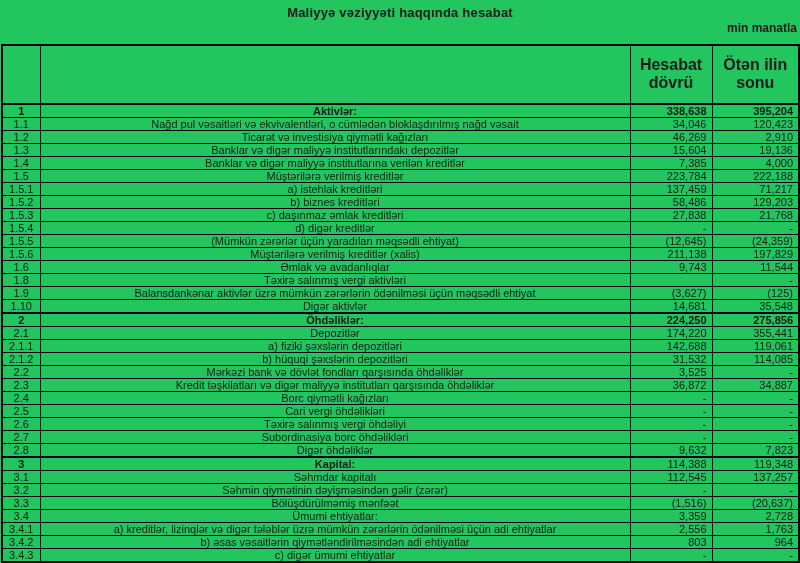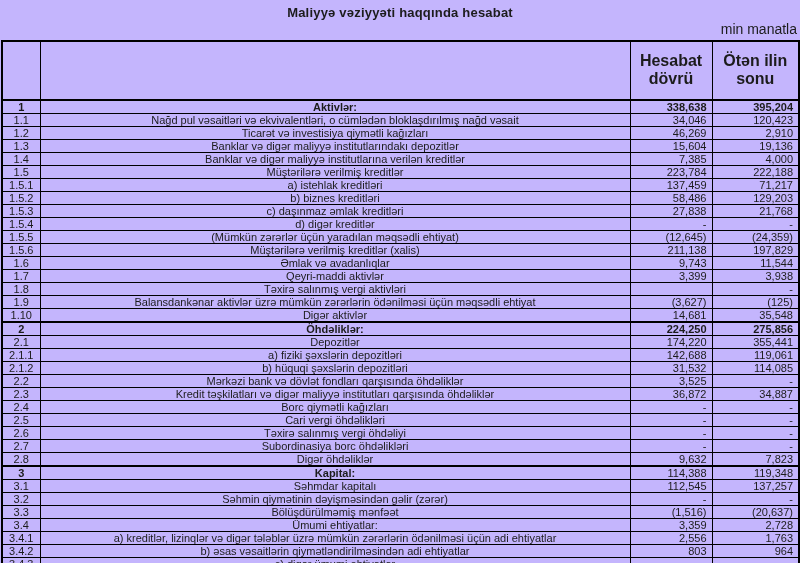--- a/index.html
+++ b/index.html
@@ -1,40 +1,40 @@
 <!DOCTYPE html>
 <html><head>
 <meta charset="utf-8">
 <style>
   * { box-sizing: border-box; }
   html, body { margin: 0; padding: 0; background: #ffffff; }
   .page {
     width: 800px;
     height: 563px;
-    background: #c4b5fd;
+    background: #22c55e;
     font-family: "Liberation Sans", sans-serif;
     color: #1c1c1c;
     overflow: hidden;
     position: relative;
   }
   .title {
     margin: 0;
     padding-top: 5px;
     text-align: center;
     font-size: 13px;
     font-weight: 700;
     letter-spacing: 0.2px;
   }
   .unit-note {
     text-align: right;
-    font-size: 14px;
-    font-weight: 400;
+    font-size: 12px;
+    font-weight: 700;
     padding-right: 3px;
     margin-top: 1px;
-    margin-bottom: 3px;
+    margin-bottom: 9px;
   }
   table.fs-table {
     border-collapse: collapse;
     table-layout: fixed;
     width: 797px;
     margin-left: 1px;
     font-size: 11px;
   }
   table.fs-table, table.fs-table th, table.fs-table td {
     border: 1px solid #000000;
@@ -163,26 +163,20 @@
           <td class="val">211,138</td>
           <td class="val">197,829</td>
         </tr>
         <tr>
           <td class="num">1.6</td>
           <td class="desc">Əmlak və avadanlıqlar</td>
           <td class="val">9,743</td>
           <td class="val">11,544</td>
         </tr>
         <tr>
-          <td class="num">1.7</td>
-          <td class="desc">Qeyri-maddi aktivlər</td>
-          <td class="val">3,399</td>
-          <td class="val">3,938</td>
-        </tr>
-        <tr>
           <td class="num">1.8</td>
           <td class="desc">Təxirə salınmış vergi aktivləri</td>
           <td class="val"></td>
           <td class="val">-</td>
         </tr>
         <tr>
           <td class="num">1.9</td>
           <td class="desc">Balansdankənar aktivlər üzrə mümkün zərərlərin ödənilməsi üçün məqsədli ehtiyat</td>
           <td class="val">(3,627)</td>
           <td class="val">(125)</td>

